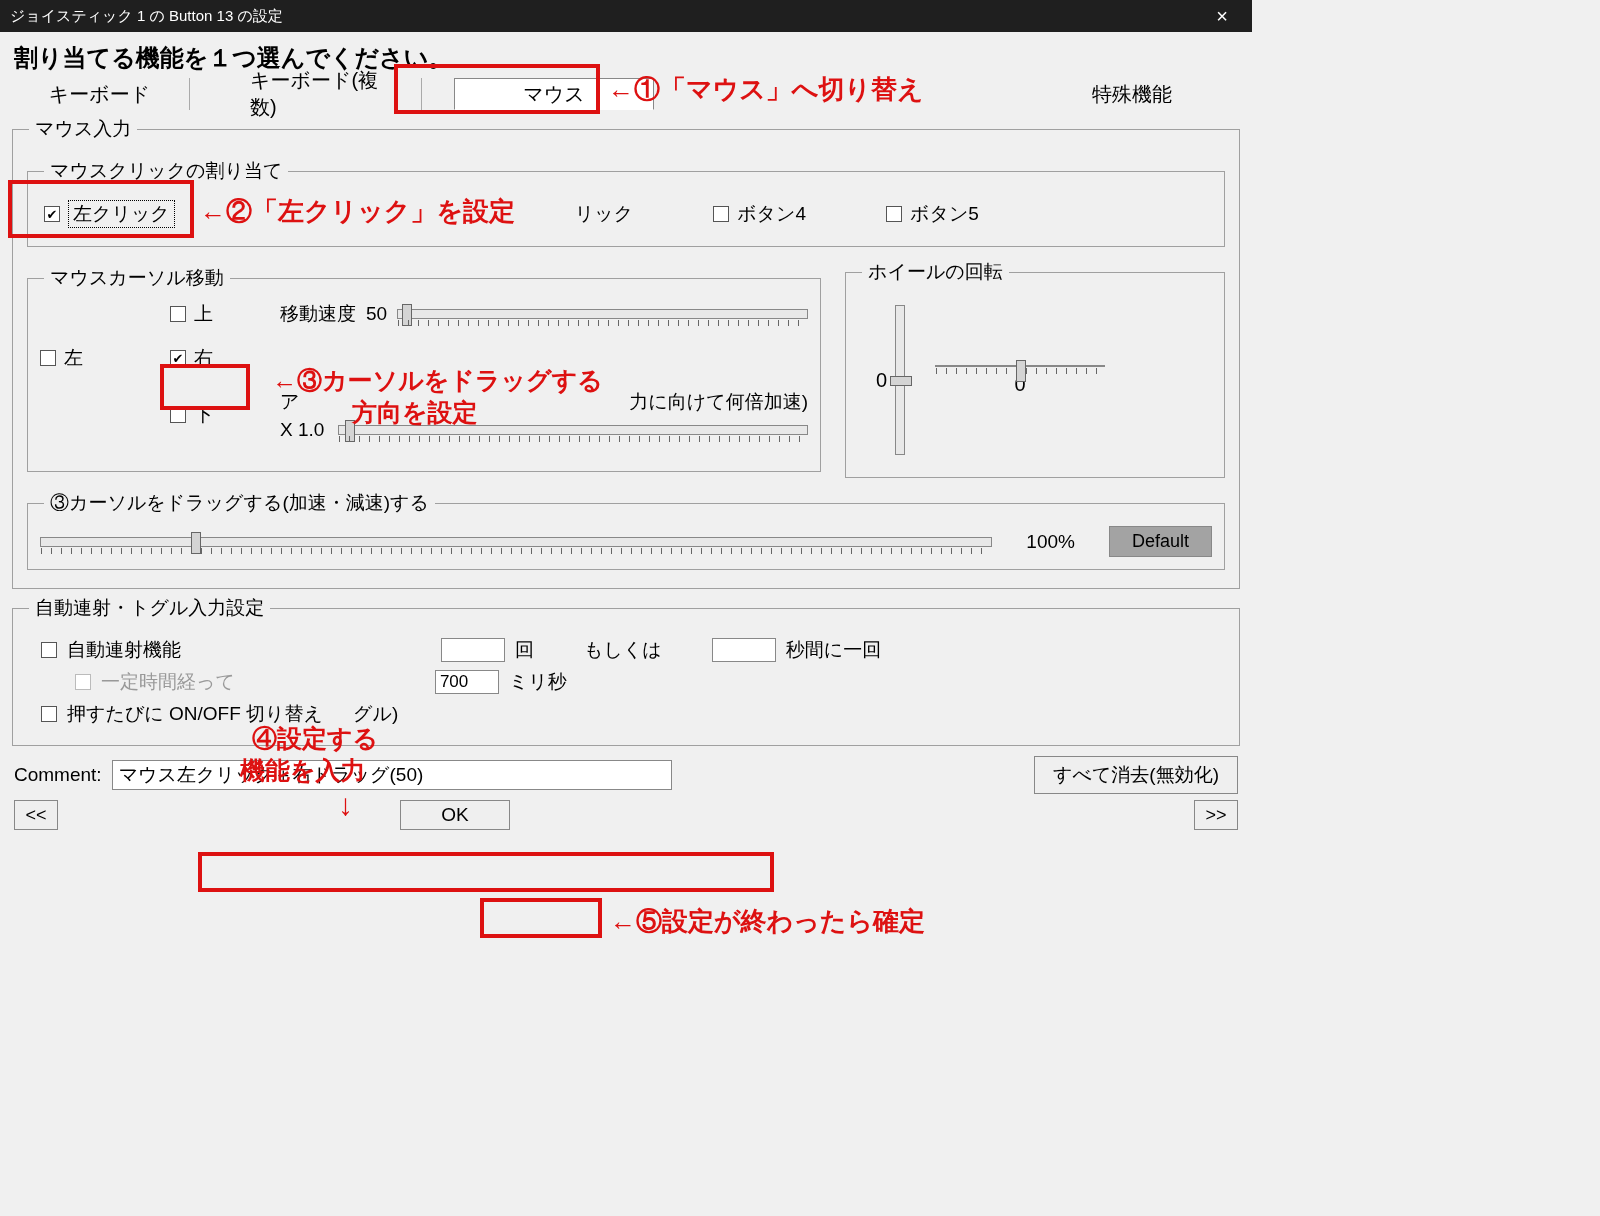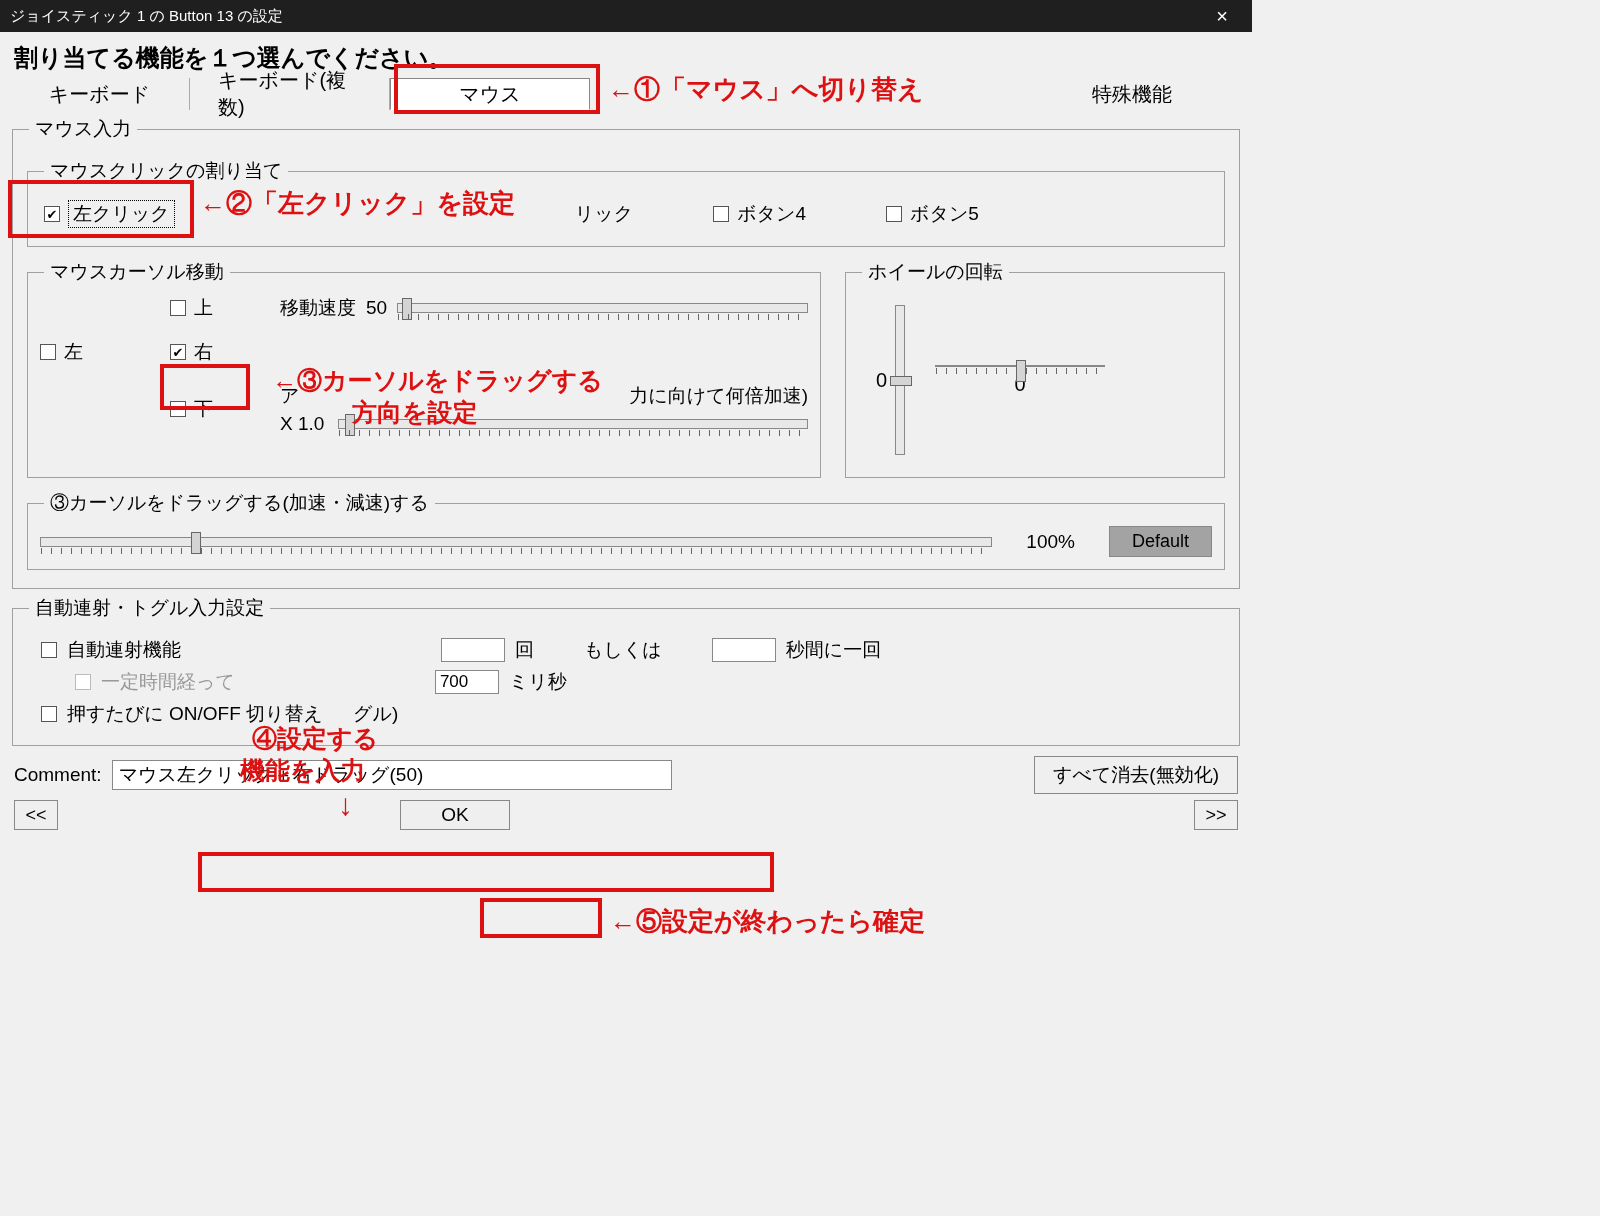--- a/index.html
+++ b/index.html
@@ -30,20 +30,21 @@
 }
 .content { padding: 6px 10px 8px 10px; position: relative; }
 .heading {
   font-size: 24px;
   font-weight: bold;
   margin: 4px 0 4px 4px;
 }
 .tabs {
   display: flex;
   margin: 2px 0 0 0;
+  gap: 32px;
 }
 .tab {
   display: inline-flex;
   align-items: center;
   justify-content: center;
   height: 32px;
   padding: 0 28px;
   font-size: 20px;
   border-right: 1px solid #aaa;
   cursor: pointer;
@@ -72,21 +73,21 @@
   display: inline-flex; align-items: center; justify-content: center;
   font-size: 13px; line-height: 1;
 }
 .check.on::after { content: "✔"; }
 .lbl { font-size: 19px; }
 .focus-label {
   border: 1px dotted #000;
   padding: 0 4px;
 }
 .click-assign { display: flex; gap: 80px; align-items: center; padding: 6px 4px; }
-.row2 { display: flex; gap: 20px; margin-top: 6px; }
+.row2 { display: flex; gap: 20px; margin-top: 6px; align-items: center; }
 .cursor-box { flex: 1; }
 .wheel-box { width: 380px; }
 .grid-cursor {
   display: grid;
   grid-template-columns: 130px 110px 1fr;
   grid-template-rows: auto auto auto auto;
   row-gap: 18px;
   align-items: center;
 }
 .cell-center { grid-column: 2; }
@@ -364,21 +365,21 @@
     <button class="nav-btn">&lt;&lt;</button>
     <button class="ok-btn">OK</button>
     <button class="nav-btn" style="margin-left:auto">&gt;&gt;</button>
   </div>
 
   <div class="anno" style="left:0;top:0;right:0;bottom:0">
     <div class="redbox" style="left:394px;top:32px;width:206px;height:50px"></div>
     <div class="redtext" style="left:608px;top:40px">←①「マウス」へ切り替え</div>
 
     <div class="redbox" style="left:8px;top:148px;width:186px;height:58px"></div>
-    <div class="redtext" style="left:200px;top:154px">←②「左クリック」を設定</div>
+    <div class="redtext" style="left:200px;top:162px">←②「左クリック」を設定</div>
 
     <div class="redbox" style="left:160px;top:332px;width:90px;height:46px"></div>
     <div class="redtext small" style="left:272px;top:332px">←③カーソルをドラッグする</div>
     <div class="redtext small" style="left:352px;top:364px">方向を設定</div>
 
     <div class="redtext small" style="left:252px;top:690px">④設定する</div>
     <div class="redtext small" style="left:240px;top:722px">機能を入力</div>
     <div class="redtext" style="left:338px;top:756px;font-size:30px">↓</div>
 
     <div class="redbox" style="left:198px;top:820px;width:576px;height:40px"></div>

